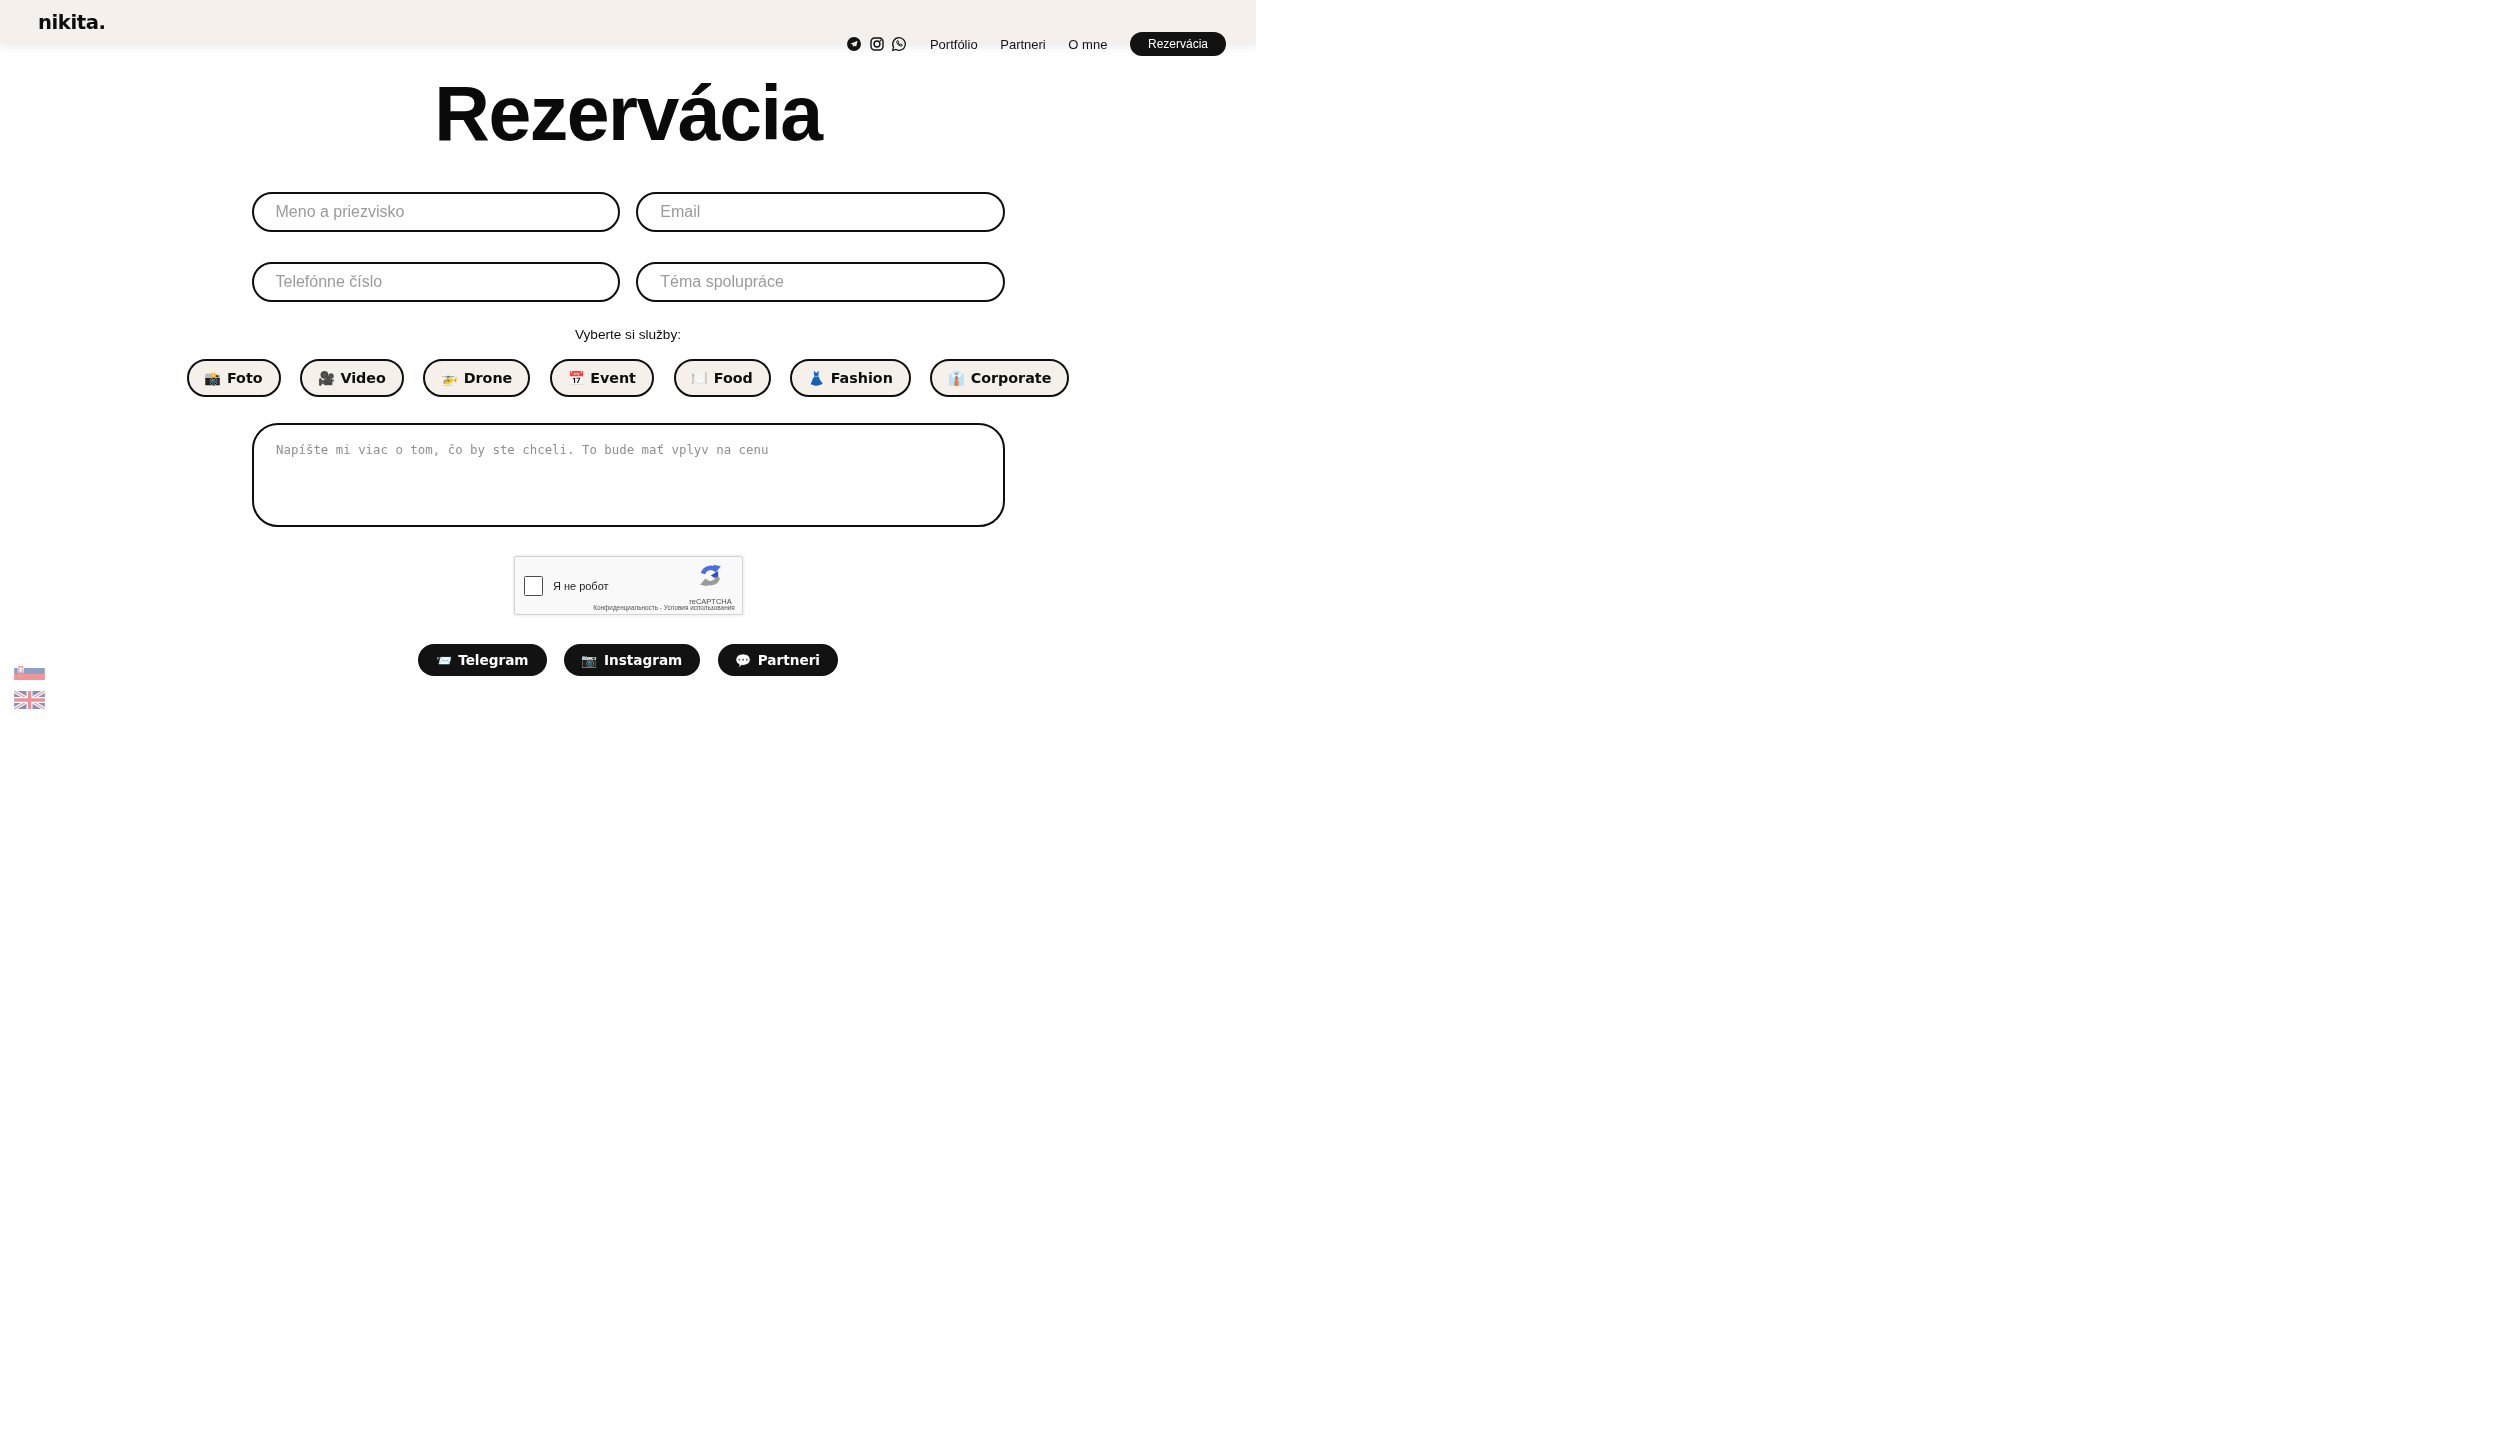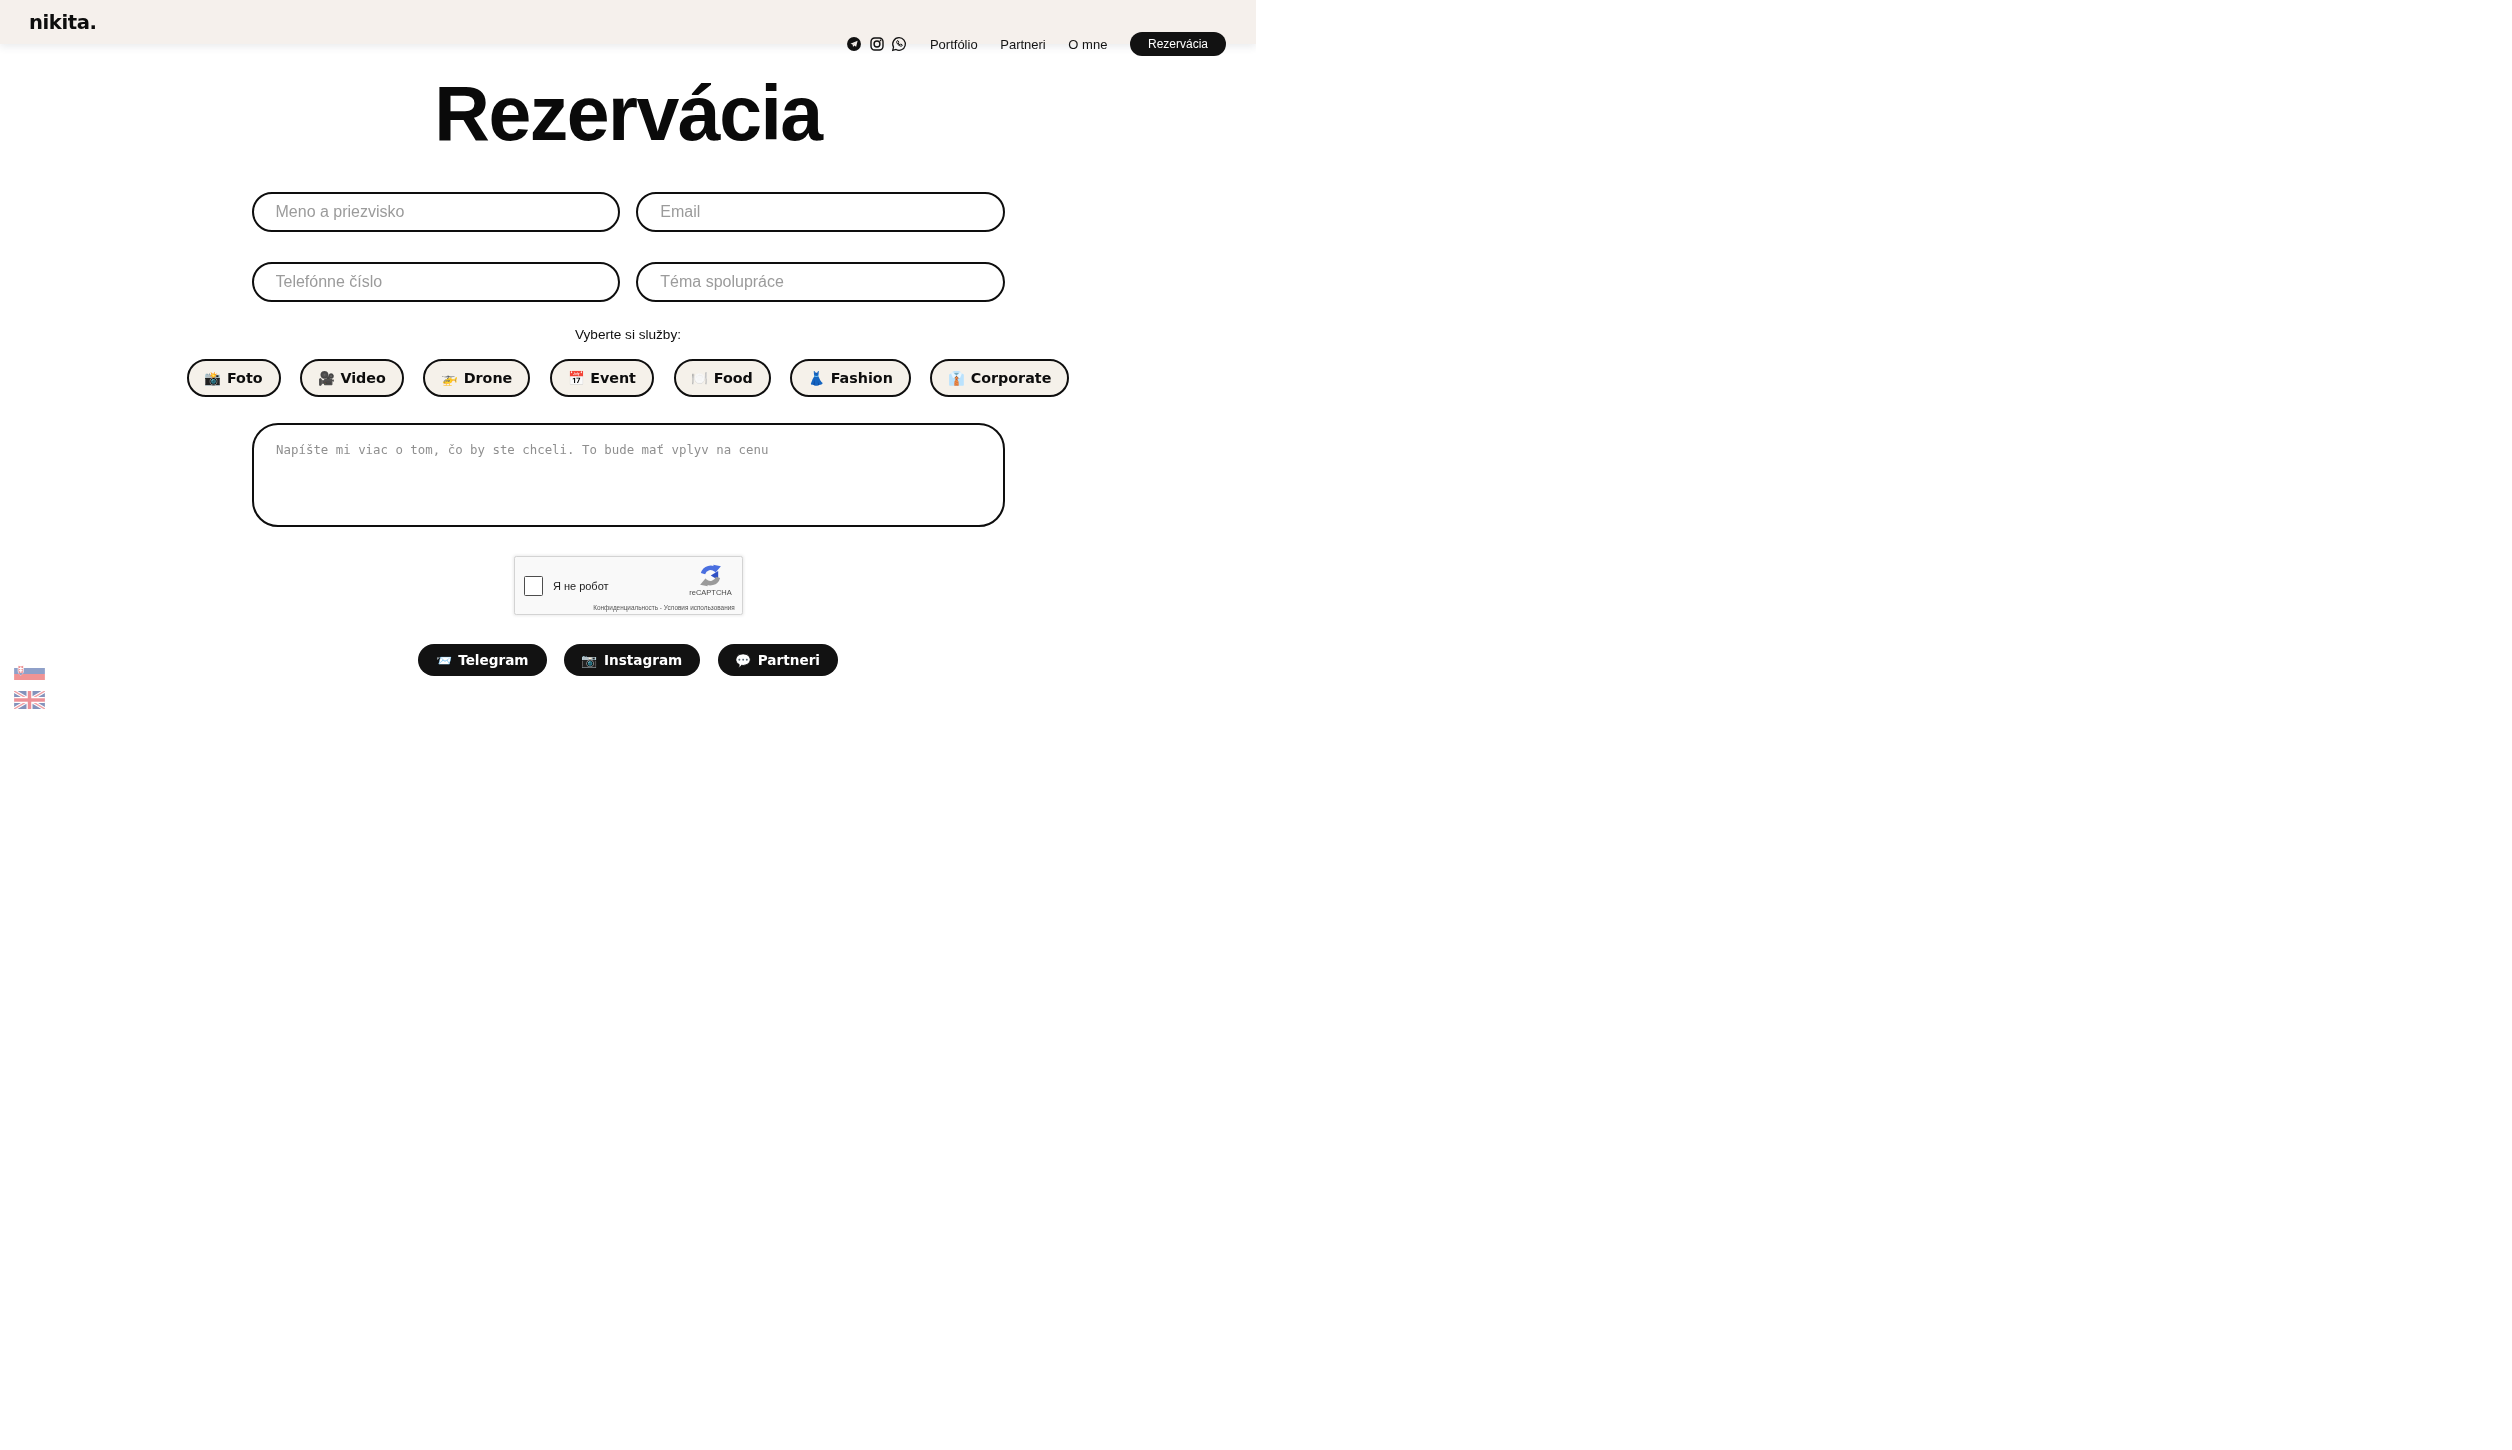--- a/index.html
+++ b/index.html
@@ -11,21 +11,21 @@
     position:relative;
     overflow:hidden;
   }
 
   
   .header {
     height:44px;
     background:#f5f0ec;
     display:flex;
     align-items:center;
-    padding:0 30px 0 29px;
+    padding:0 30px 0 38px;
     position:relative;
     z-index:5;
     box-shadow:0 3px 7.5px rgba(60,70,90,0.10);
   }
   .logo {
     font-family:"DejaVu Sans", sans-serif;
     font-weight:bold;
     font-size:19.6px;
     letter-spacing:-0.4px;
     color:#0d0d0d;
@@ -170,21 +170,21 @@
     flex:none;
   }
   .rc-label { font-size:11px; color:#1c1c1c; margin-left:9.8px; }
   .rc-logo {
     position:absolute;
     top:5.3px; right:9px;
     width:44px;
     text-align:center;
   }
   .rc-logo svg { width:25px; height:25px; display:block; margin:0 auto; }
-  .rc-brand { font-size:7.5px; color:#4a4a4a; margin-top:0; }
+  .rc-brand { font-size:7.5px; color:#4a4a4a; margin-top:9px; }
   .rc-terms {
     position:absolute;
     right:6.8px; bottom:3.8px;
     font-size:6.4px;
     color:#555;
     white-space:nowrap;
   }
   .rc-terms a { color:#555; text-decoration:none; cursor:pointer; }
 
   

